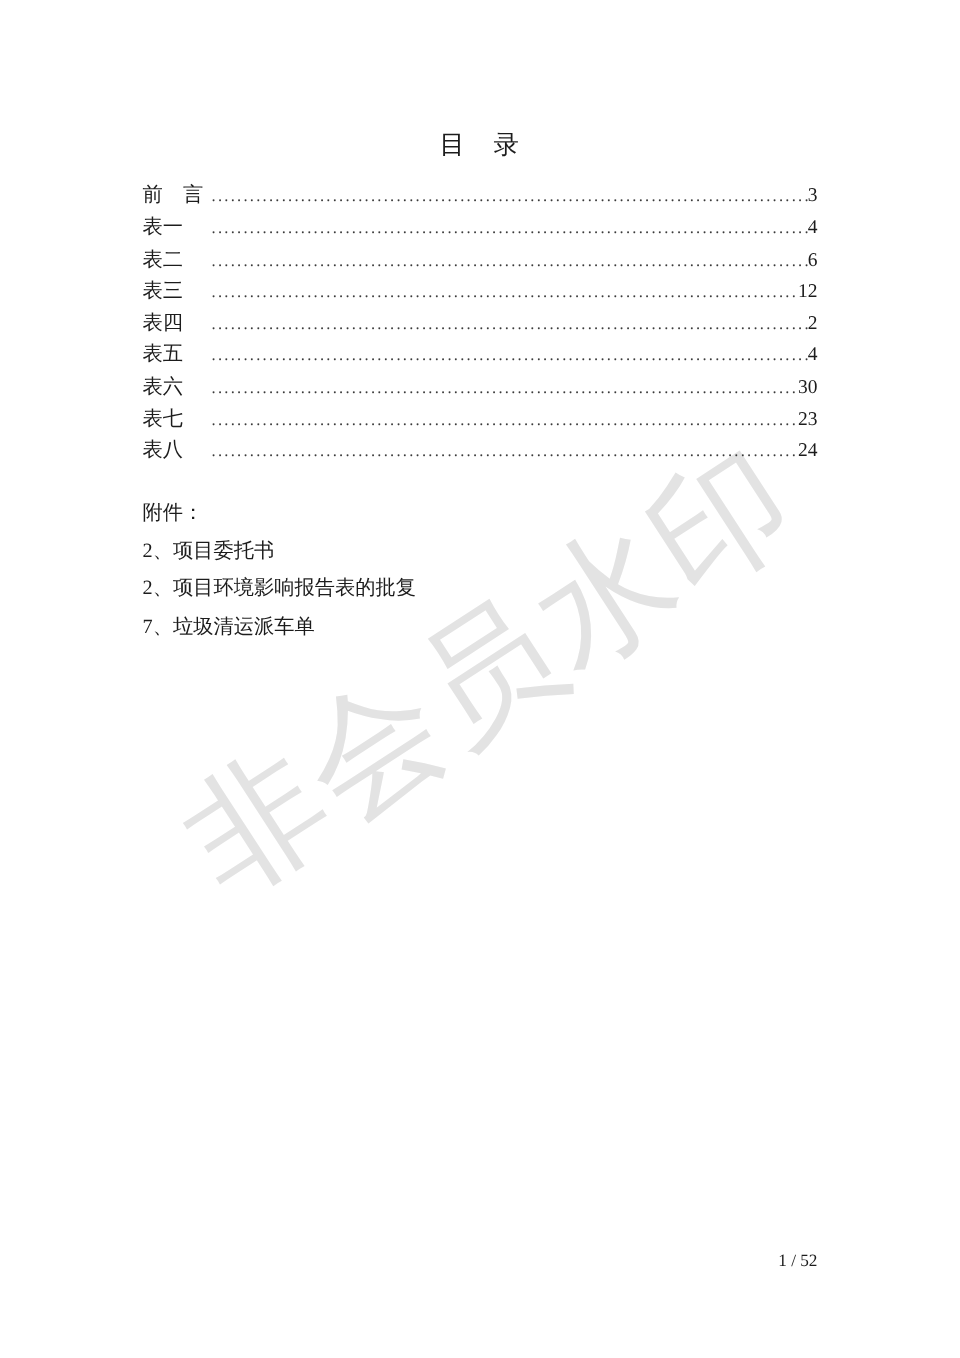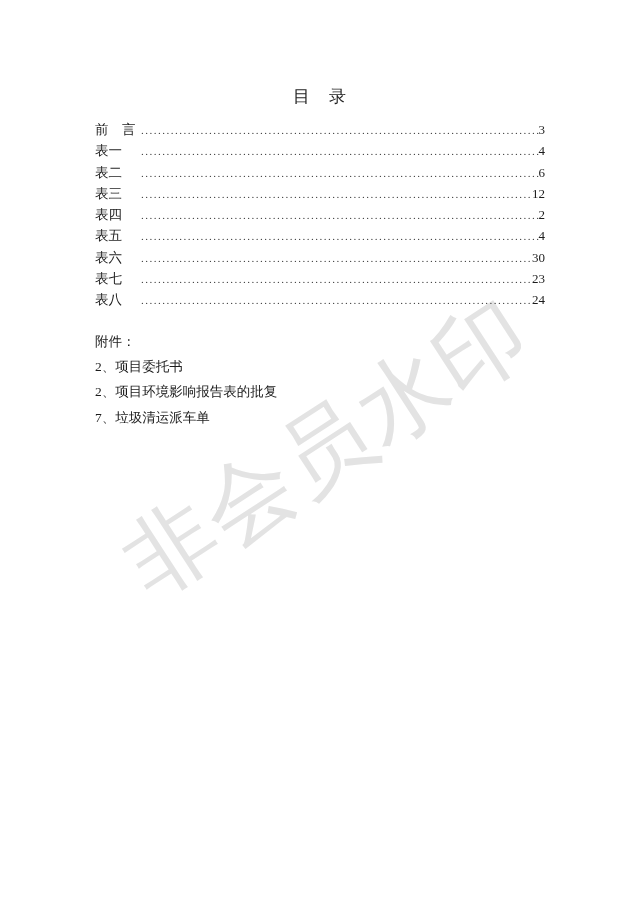--- a/index.html
+++ b/index.html
@@ -182,14 +182,15 @@
 
 
   <div class="att-item">7、垃圾清运派车单</div>
 
 
 </div>
     </div>
 
   </div>
 
+  <div class="footer">1 / 52</div>
 
 </div>
 
 </body></html>

